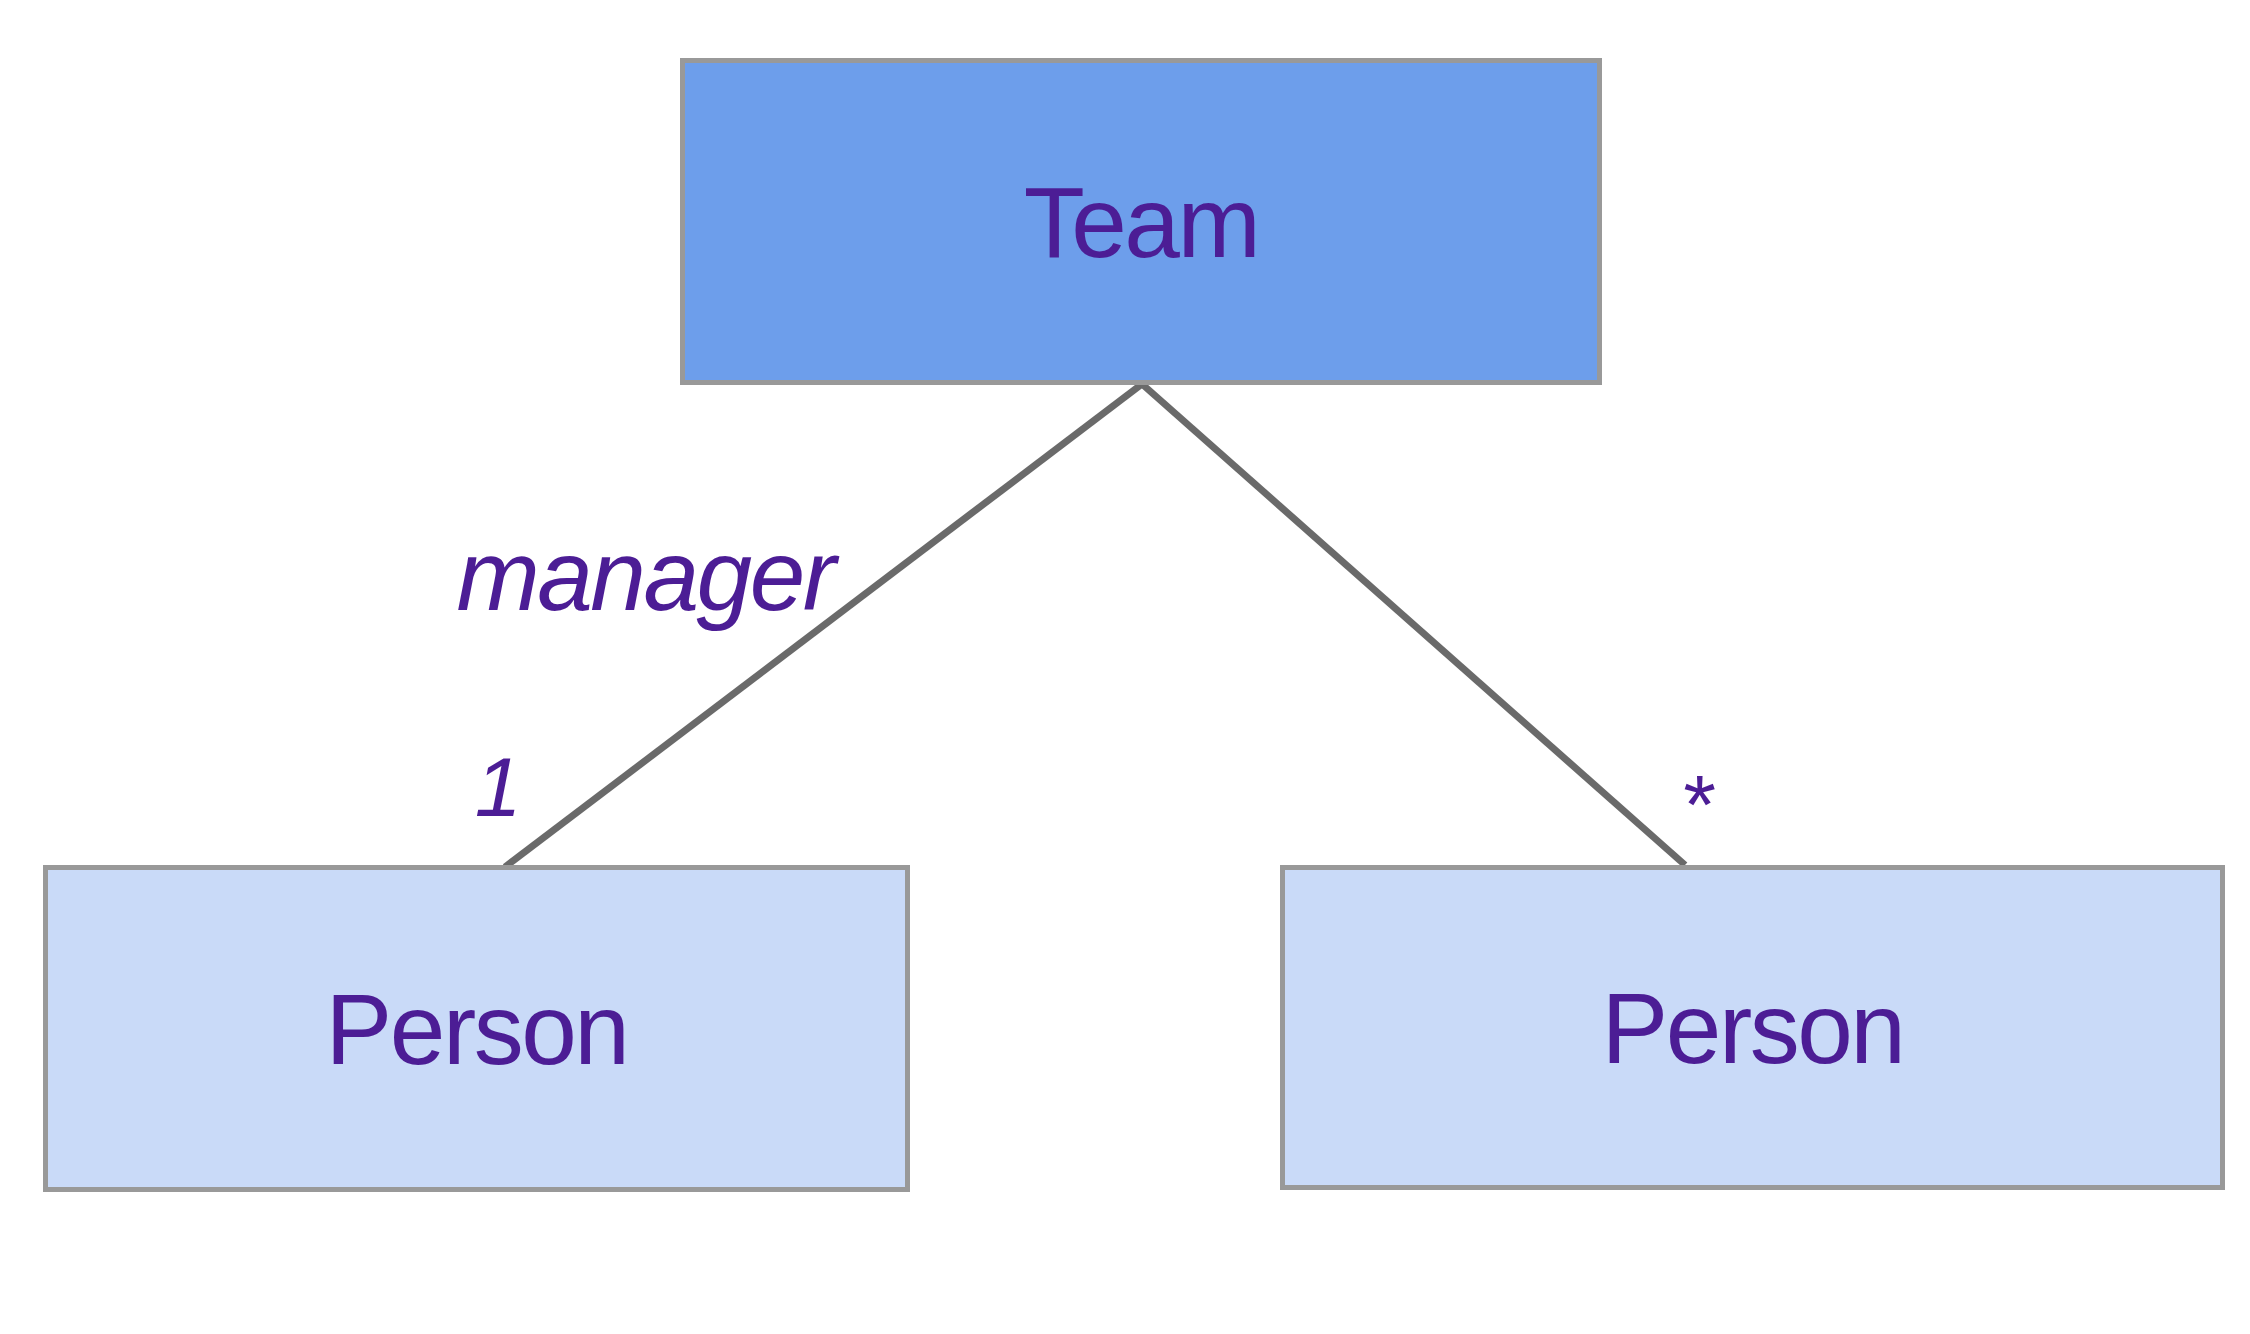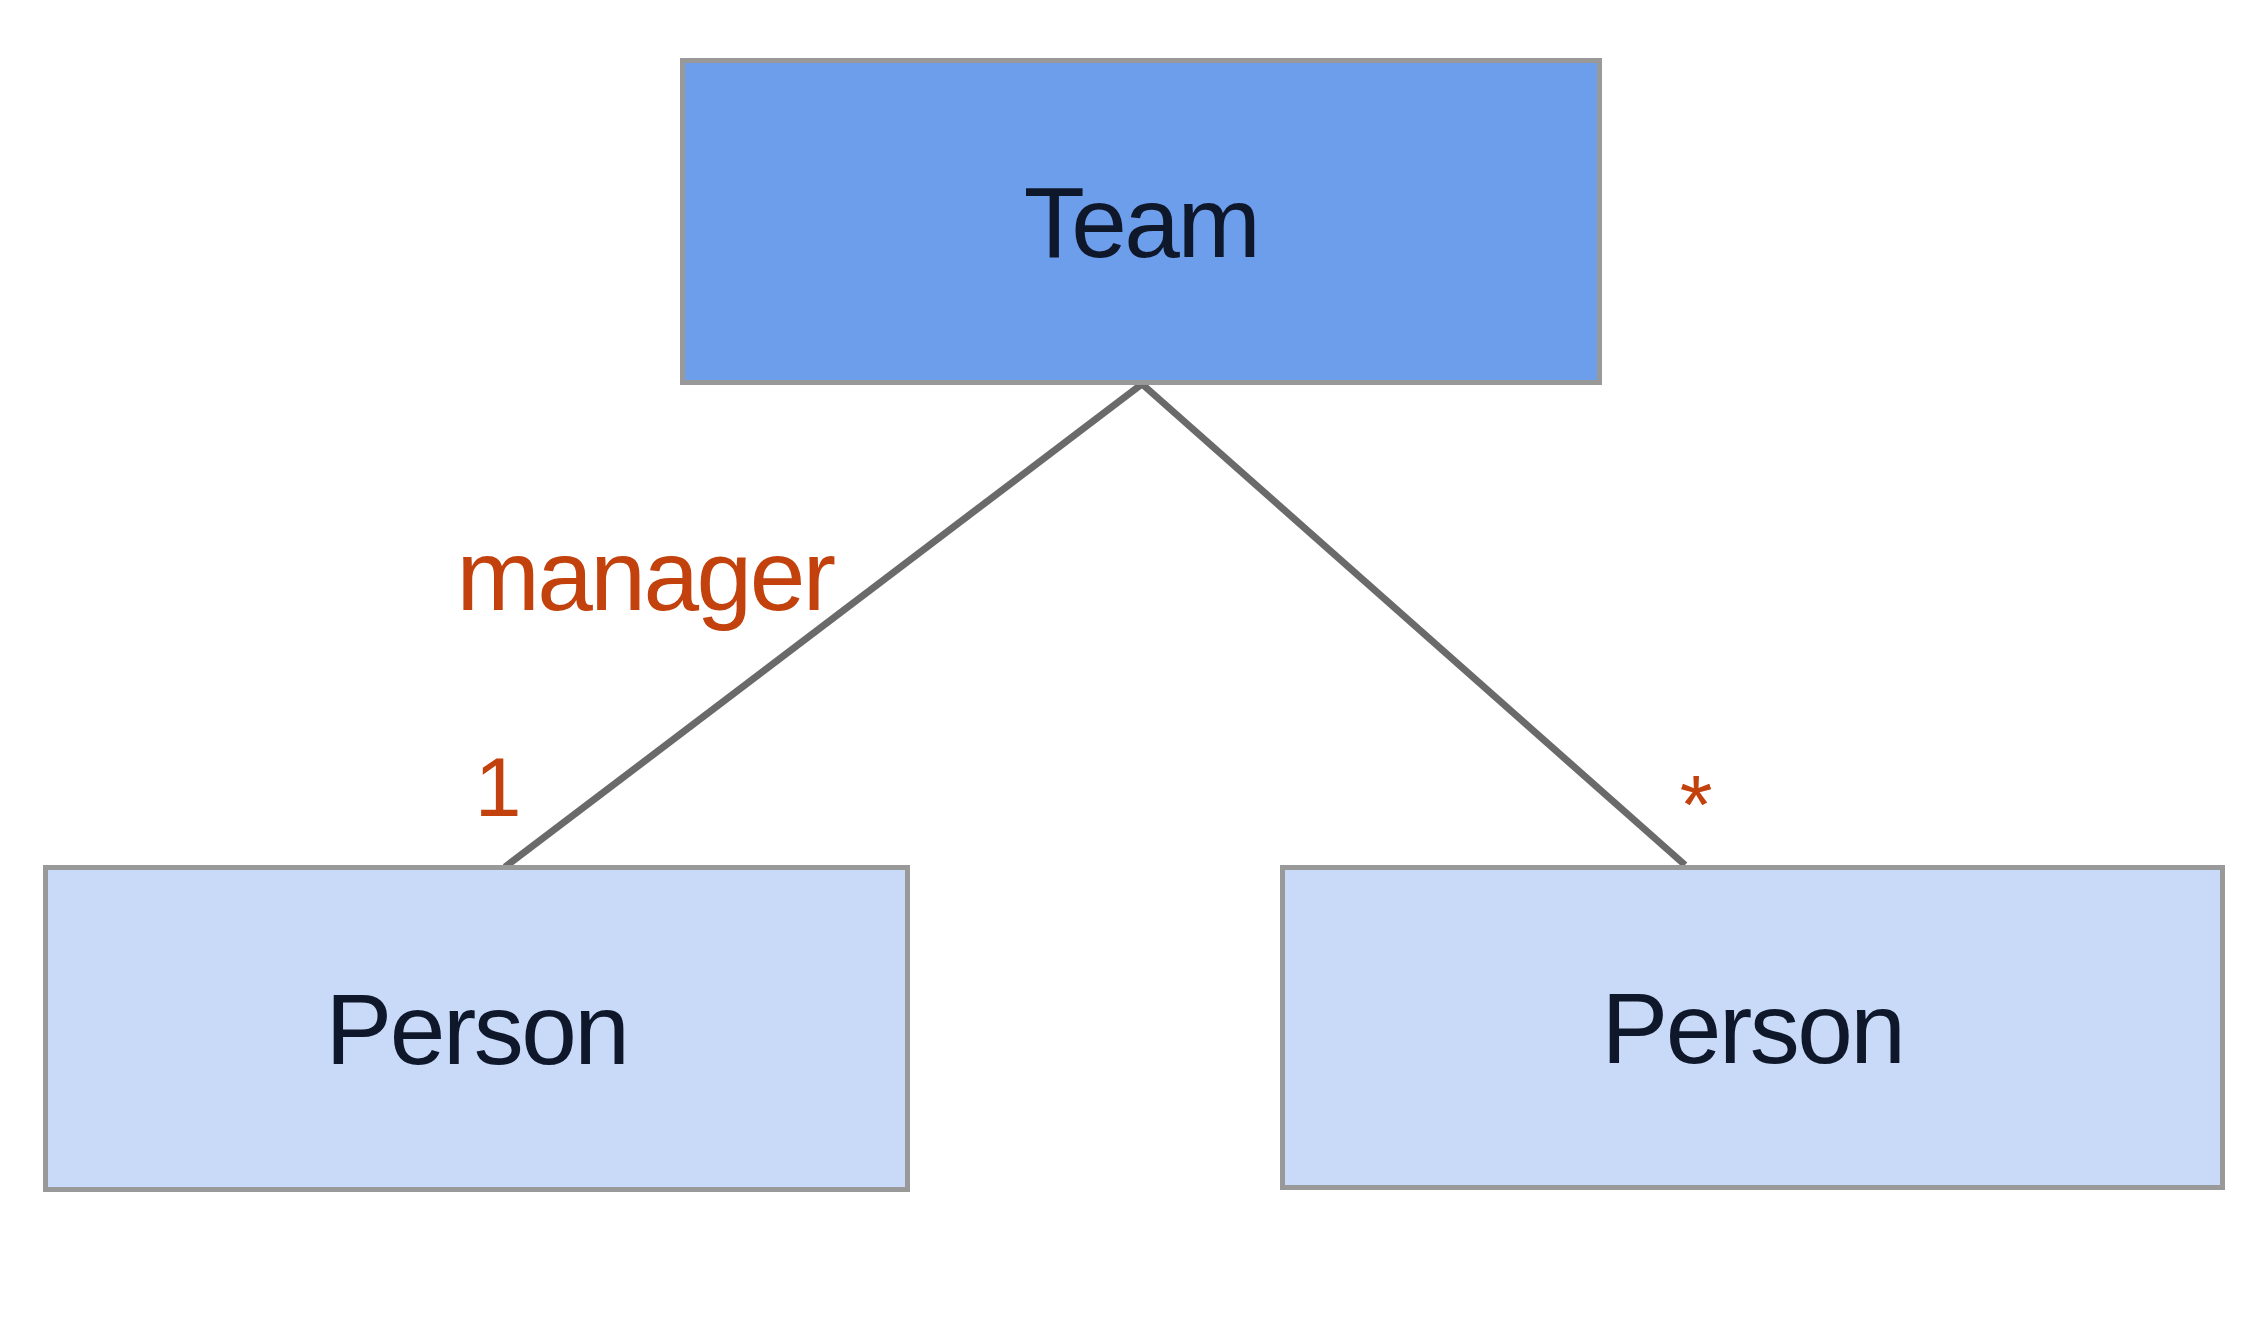--- a/index.html
+++ b/index.html
@@ -52,32 +52,33 @@
   .node-person-right {
     left: 1280px;
     top: 865px;
     width: 945px;
     height: 325px;
     background: #c9daf8;
   }
   .node-label {
     font-size: 100px;
     letter-spacing: -0.025em;
-    color: #0f172a;
+    color: #4c1d95;
     line-height: 1;
     white-space: nowrap;
     text-align: right;
   }
   .edge-label,
   .cardinality {
     position: absolute;
     transform: translate(-50%, -50%);
-    color: #c2410c;
+    color: #4c1d95;
     line-height: 1;
     white-space: nowrap;
+    font-style: italic;
   }
   .edge-label {
     font-size: 100px;
     letter-spacing: -0.025em;
   }
   .edge-label-manager { left: 645px;  top: 575px; }
   .edge-label-players { left: 1661px; top: 588px; }
   .cardinality {
     font-size: 84px;
   }

